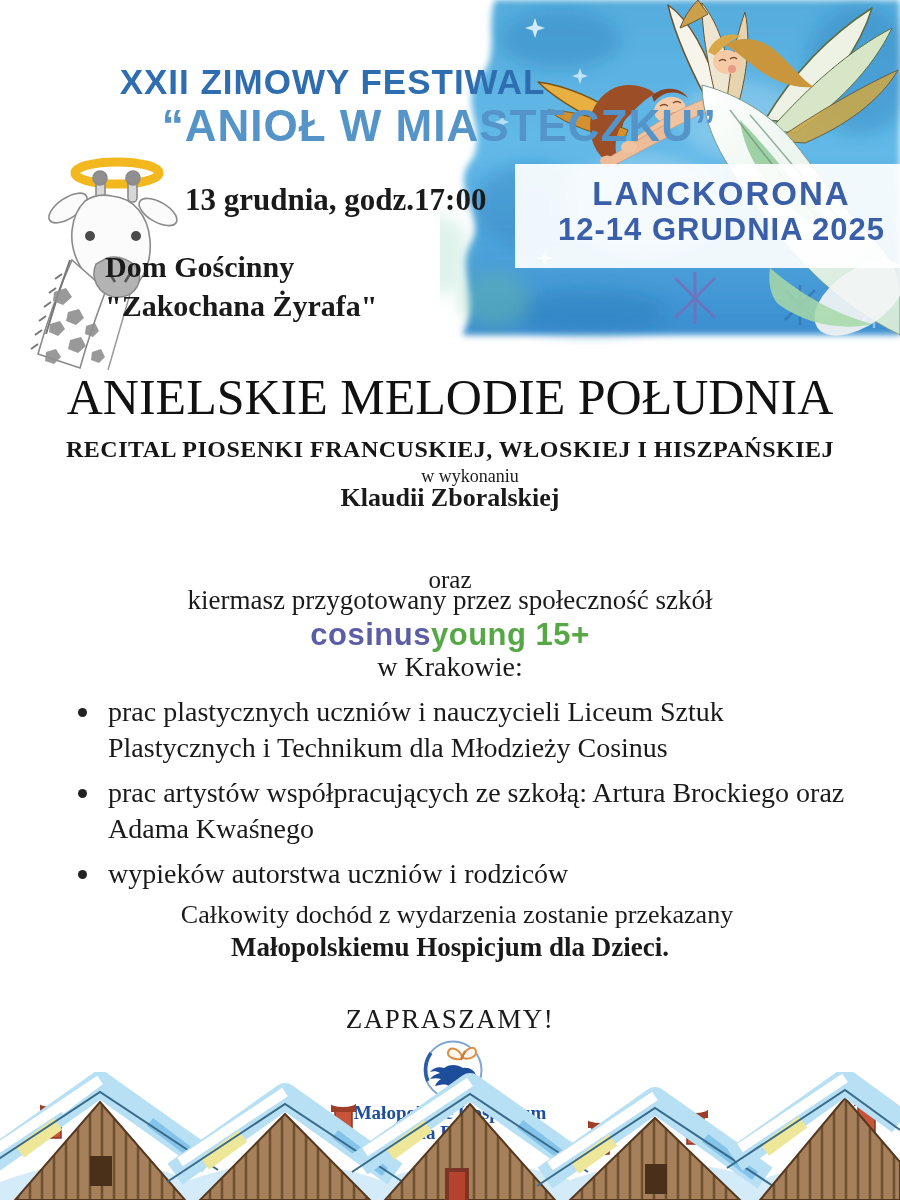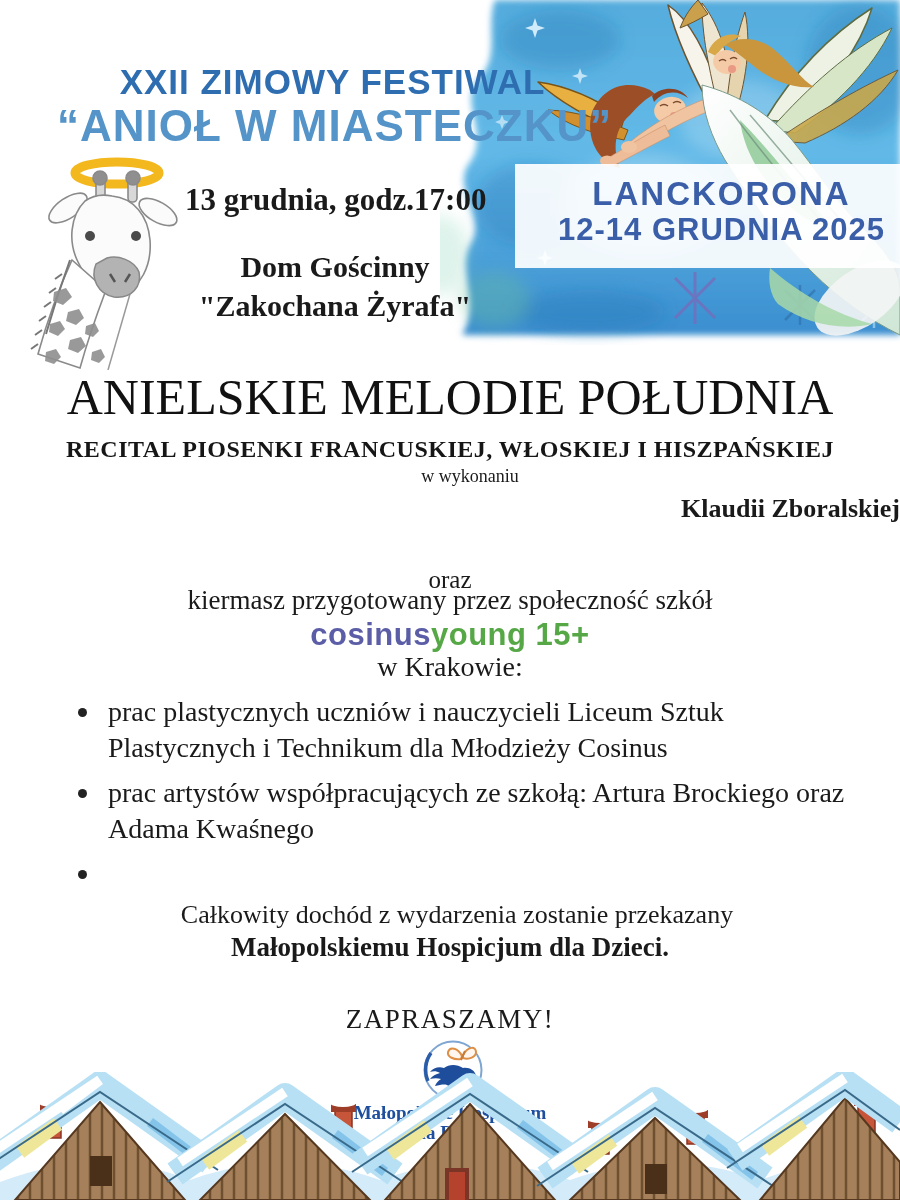--- a/index.html
+++ b/index.html
@@ -14,33 +14,33 @@
          text-align:center;z-index:5;}
   .badge-line1{margin-top:12px;font-family:"Liberation Sans",sans-serif;font-weight:700;
          font-size:33px;letter-spacing:2px;color:#3a5fa8;line-height:36px;}
   .badge-line2{font-family:"Liberation Sans",sans-serif;font-weight:700;font-size:31px;
          letter-spacing:1px;color:#3a5fa8;line-height:36px;}
 
   
   .hline1{left:70px;top:62px;width:525px;text-align:center;z-index:6;
           font-family:"Liberation Sans",sans-serif;font-weight:700;font-size:35px;
           letter-spacing:1px;color:#2e6eb0;}
-  .hline2{left:57px;top:101px;width:660px;text-align:left;z-index:6;
+  .hline2{left:57px;top:101px;width:660px;text-align:right;z-index:6;
           font-family:"Liberation Sans",sans-serif;font-weight:700;font-size:44px;
           letter-spacing:1px;color:#5494c8;}
 
   .giraffe{left:10px;top:156px;width:170px;height:214px;}
 
   .datetime{left:185px;top:182px;font-size:31px;font-weight:700;}
-  .venue{left:105px;top:247px;width:460px;text-align:center;font-size:30px;font-weight:700;line-height:39px;}
+  .venue{left:105px;top:247px;width:460px;font-size:30px;font-weight:700;line-height:39px;}
 
   .title{top:368px;font-size:50px;letter-spacing:0px;color:#111;}
   .subtitle{top:436px;font-size:24px;letter-spacing:0.5px;color:#161616;font-weight:bold;}
   .wwyk{top:466px;font-size:18px;padding-left:40px;}
-  .performer{top:494px;font-size:26px;font-weight:700;text-align:right;}
+  .performer{top:483px;font-size:26px;font-weight:700;}
 
   .oraz{top:566px;font-size:25px;}
   .kiermasz{top:585px;font-size:27px;}
   .cosinus{top:617px;font-family:"Liberation Sans",sans-serif;font-weight:700;font-size:31px;letter-spacing:0.5px;}
   .cos-blue{color:#5b5ea6;}
   .cos-green{color:#56a846;}
   .krakow{top:651px;font-size:28px;}
 
   .bullets{top:686px;left:62px;width:800px;margin:8px;padding:0;list-style:none;}
   .bullets li{position:relative;padding-left:38px;font-size:28px;line-height:36px;margin-bottom:9px;}
@@ -201,21 +201,21 @@
   <div class="abs center oraz">oraz</div>
   <div class="abs center kiermasz">kiermasz przygotowany przez społeczność szkół</div>
   <div class="abs center cosinus">
     <span class="cos-blue">cosinus</span><span class="cos-green">young</span><span class="cos-green"> 15+</span>
   </div>
   <div class="abs center krakow">w Krakowie:</div>
 
   <ul class="abs bullets">
     <li><span class="dot"></span><span>prac plastycznych uczniów i nauczycieli Liceum Sztuk Plastycznych i Technikum dla Młodzieży Cosinus</span></li>
     <li><span class="dot"></span><span>prac artystów współpracujących ze szkołą: Artura Brockiego oraz Adama Kwaśnego</span></li>
-    <li><span class="dot"></span></li>
+    <li><span class="dot"></span><span>wypieków autorstwa uczniów i rodziców</span></li>
   </ul>
 
   <div class="abs center donation1">Całkowity dochód z wydarzenia zostanie przekazany</div>
   <div class="abs center donation2">Małopolskiemu Hospicjum dla Dzieci.</div>
   <div class="abs center invite">ZAPRASZAMY!</div>
 
   <svg class="abs hlogo" viewBox="0 0 70 64" aria-hidden="true">
     <circle cx="34" cy="31" r="28.5" fill="#ffffff" stroke="#7fa6d2" stroke-width="2"></circle>
     <path d="M9,42 A28.5,28.5 0 0 1 12,14" fill="none" stroke="#2a5ca8" stroke-width="3.5"></path>
     <path d="M57,37 C56,31 50,28 44,29 C38,25 30,25 25,29 C20,27 14,29 11,33 C14,32 18,32 21,34 C17,35 13,37 11,40 C15,39 19,39 22,40 C19,42 17,44 16,47 C21,46 25,45 28,46 C34,50 45,49 51,45 C55,42 57,40 57,37 Z" fill="#1d4d9b"></path>

